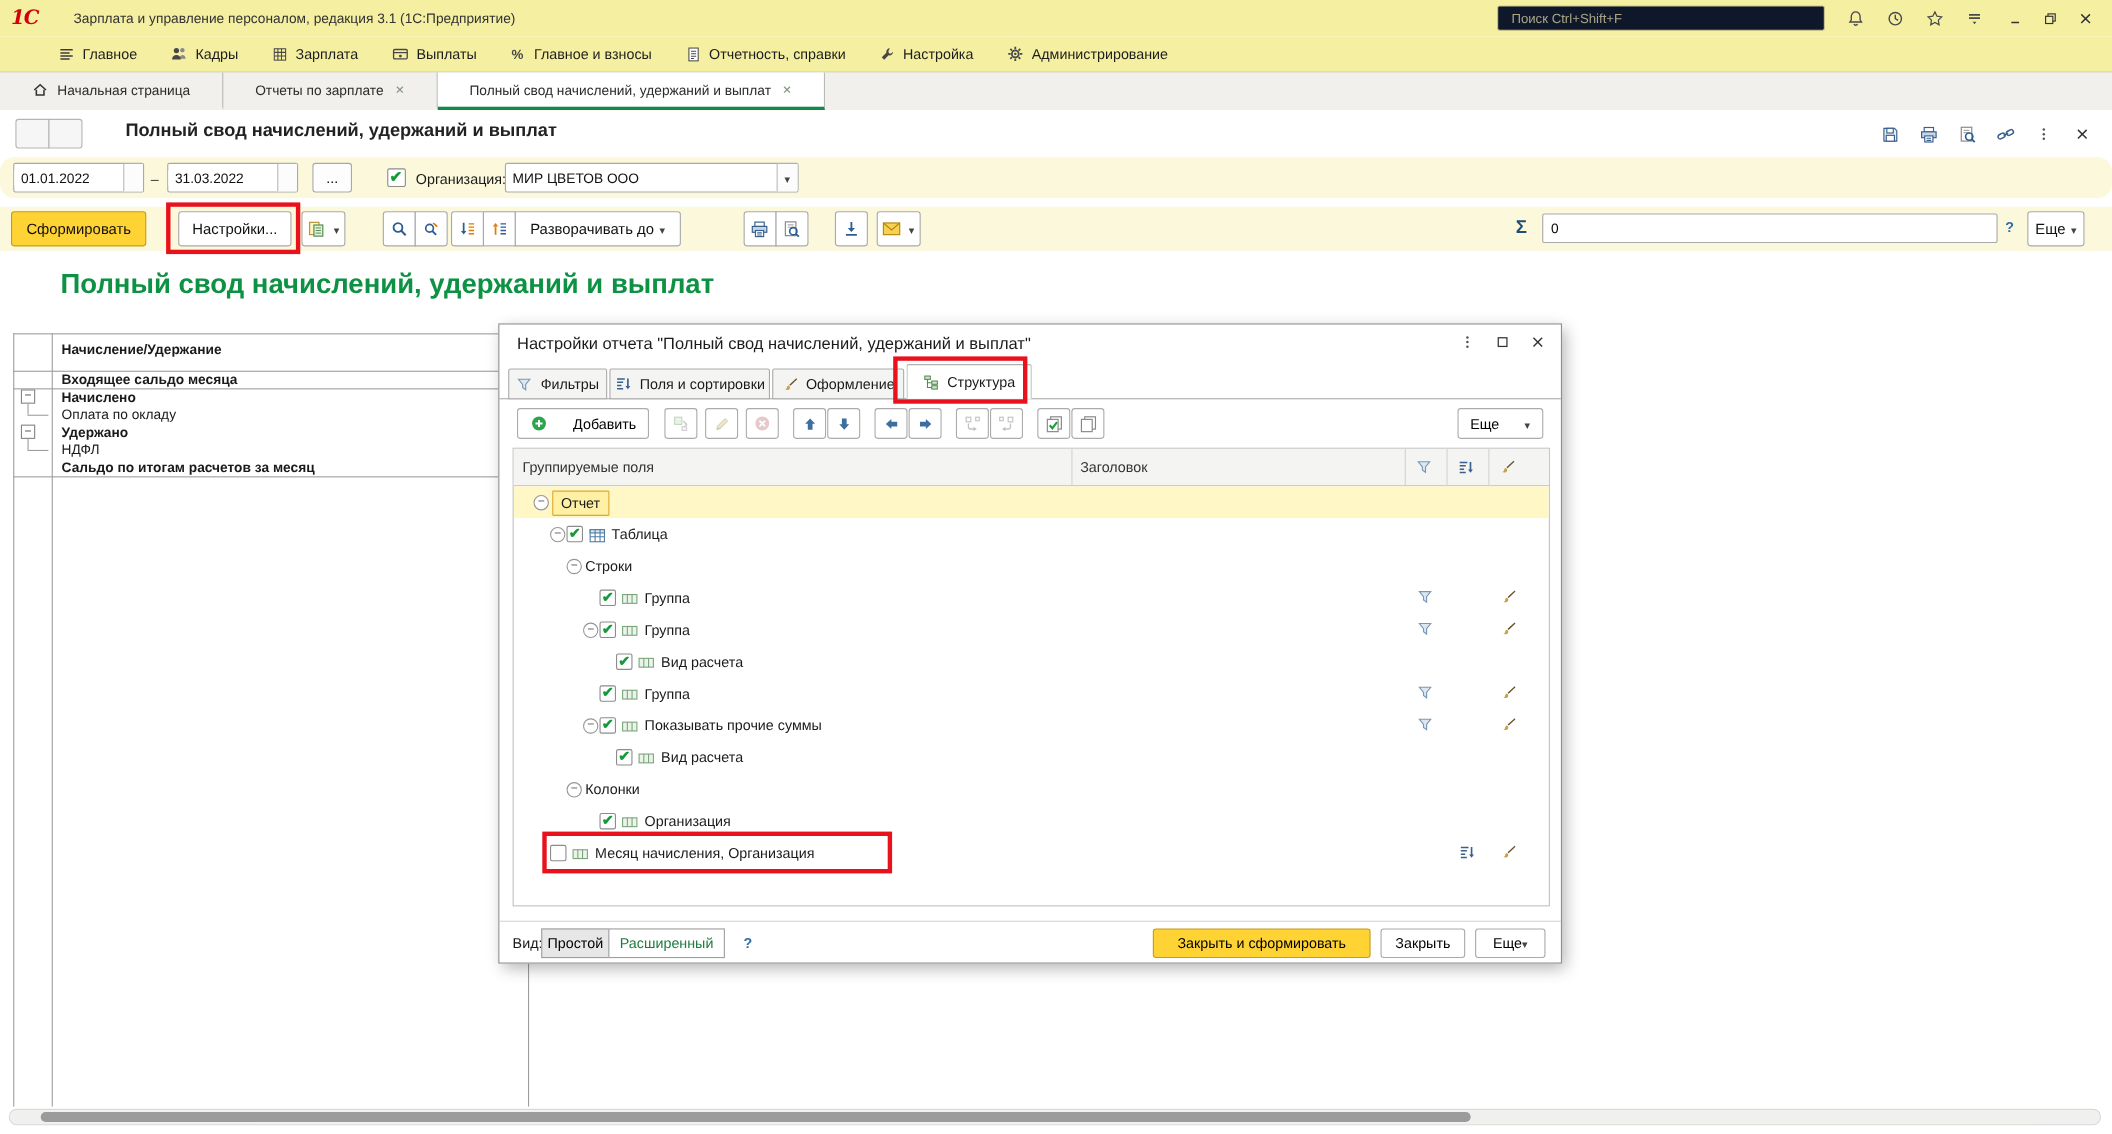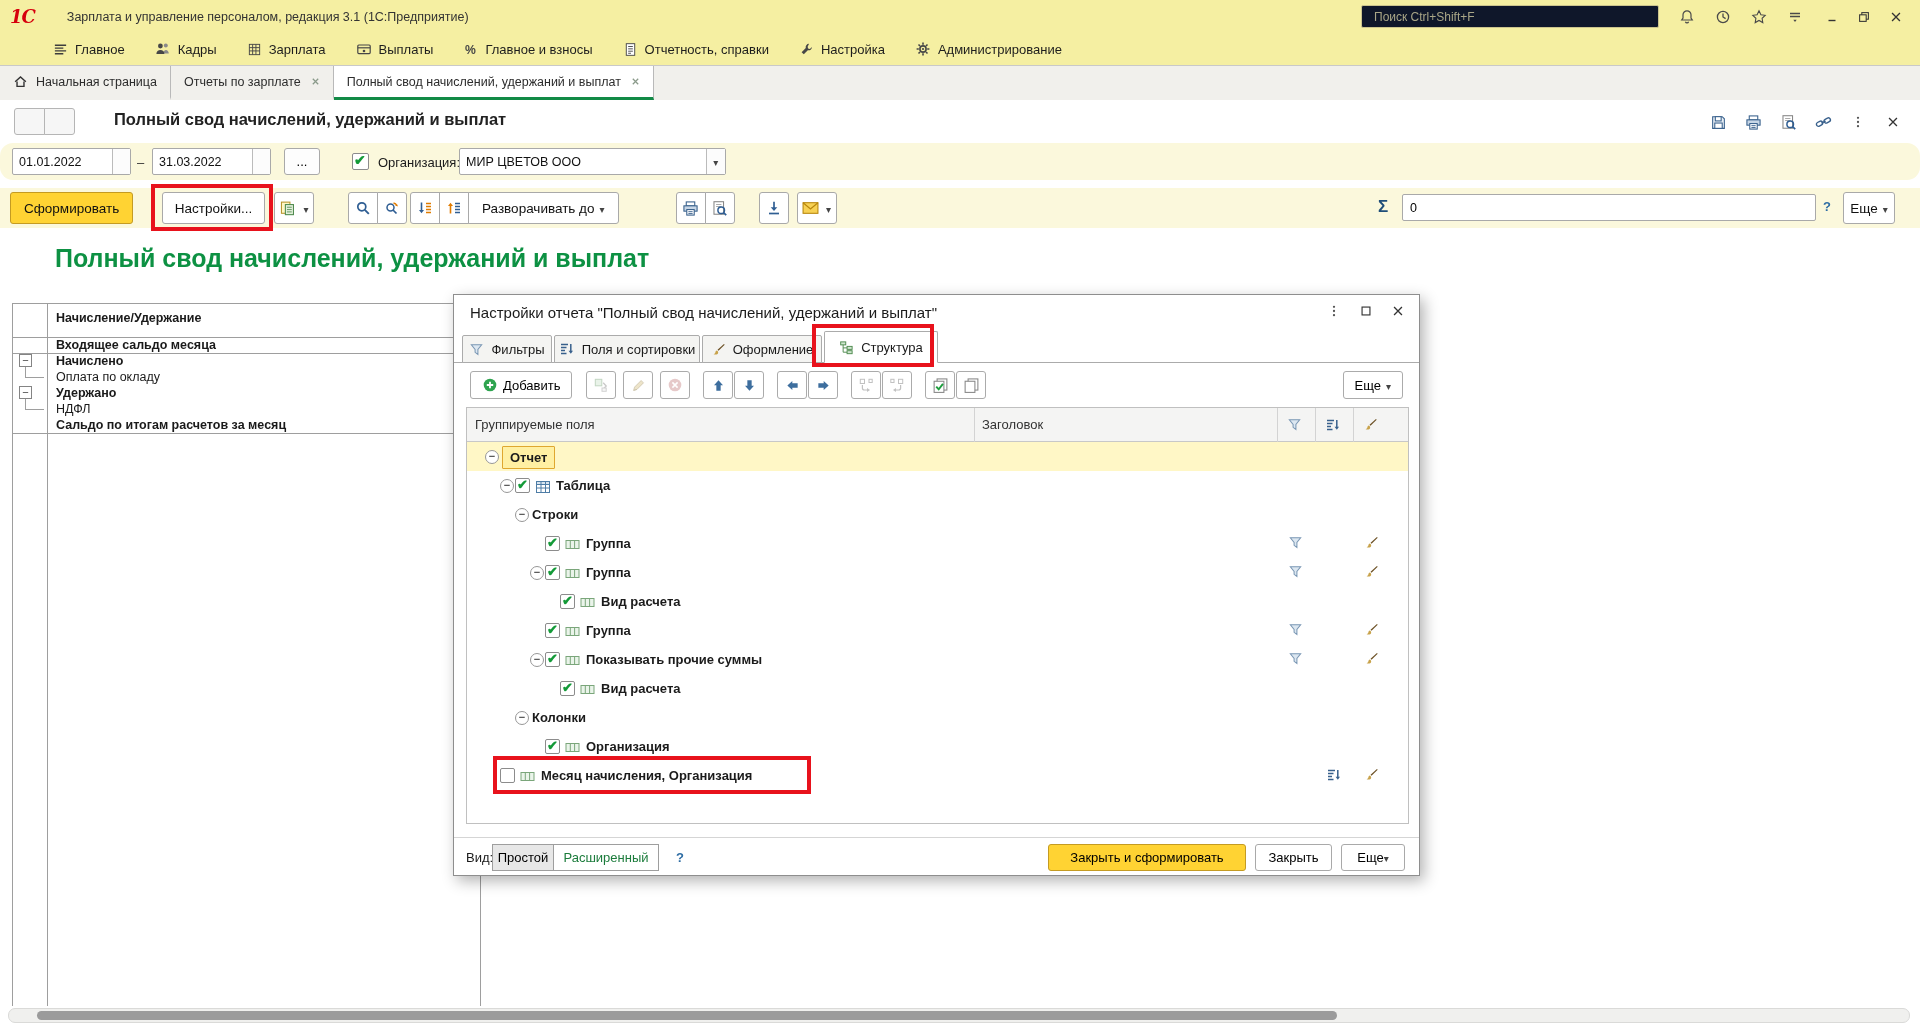--- a/index.html
+++ b/index.html
@@ -18,21 +18,21 @@
 .tb-icons{display:flex;align-items:center;gap:9px;margin-left:14px;}
 .tb-iconbtn{width:27px;height:24px;display:flex;align-items:center;justify-content:center;cursor:pointer;}
 .win-btns{display:flex;align-items:center;gap:4px;margin-left:10px;}
 .win-btn{width:28px;height:24px;display:flex;align-items:center;justify-content:center;cursor:pointer;}
 
 .menubar{position:absolute;left:0;top:33px;width:1920px;height:33px;background:#F5EFA2;display:flex;align-items:center;padding:0 8px;border-bottom:1px solid #C9C9C9;}
 .mb-burger{width:30px;display:flex;justify-content:center;cursor:pointer;}
 .menu-item{display:flex;align-items:center;gap:7px;padding:0 15px;height:100%;font-size:13px;color:#1d1d1d;cursor:pointer;}
 
 .tabbar{position:absolute;left:0;top:66px;width:1920px;height:34px;background:#F1F0EC;display:flex;}
-.tab{display:flex;align-items:center;gap:8px;padding:0 13px;border-right:1px solid #B9B9B9;font-size:12.5px;color:#2c2c2c;cursor:pointer;border-bottom:3px solid transparent;}
+.tab{display:flex;align-items:center;gap:8px;padding:0 29px;border-right:1px solid #B9B9B9;font-size:12.5px;color:#2c2c2c;cursor:pointer;border-bottom:3px solid transparent;}
 .tab.active{background:#fff;border-bottom:3px solid #128A46;}
 .tab-close{display:inline-flex;margin-left:2px;cursor:pointer;}
 
 .form-header{position:absolute;left:0;top:100px;width:1920px;height:43px;background:#fff;}
 .nav-group{position:absolute;left:14px;top:8px;display:flex;}
 .nav-btn{width:31px;height:27px;border:1px solid #B5B5B5;background:#F6F6F6;display:flex;align-items:center;justify-content:center;cursor:pointer;}
 .nav-btn:first-child{border-radius:3px 0 0 3px;}
 .nav-btn:last-child{border-radius:0 3px 3px 0;margin-left:-1px;}
 .bigstar{position:absolute;left:88px;top:9px;cursor:pointer;}
 .form-title{position:absolute;left:114px;top:10px;font-size:16.5px;font-weight:bold;color:#222;}
@@ -85,32 +85,32 @@
 .dlg-controls .win-btn{width:26px;height:22px;}
 .tabs-line{position:absolute;left:0;top:67px;width:100%;height:1px;background:#ABABAB;}
 .dlg-tabs{position:absolute;left:8px;top:36px;height:32px;display:flex;align-items:flex-end;gap:2px;z-index:2;}
 .dlg-tab{height:28px;display:flex;align-items:center;justify-content:center;gap:7px;border:1px solid #ABABAB;background:#F4F4F2;font-size:13px;border-radius:2px 2px 0 0;cursor:pointer;}
 .dlg-tab:nth-child(1){width:90px;}
 .dlg-tab:nth-child(2){width:146px;}
 .dlg-tab:nth-child(3){width:120px;}
 .dlg-tab:nth-child(4){width:114px;}
 .dlg-tab.active{height:32px;background:#fff;border-bottom:1px solid #fff;}
 .dlg-toolbar{position:absolute;left:16px;top:76px;height:28px;display:flex;align-items:center;}
-.dlg-btn{height:28px;border:1px solid #ABABAB;border-radius:3px;background:#fff;font-size:13px;font-family:inherit;display:inline-flex;align-items:center;justify-content:center;padding:0 11px;cursor:pointer;gap:5px;}
+.dlg-btn{height:28px;border:1px solid #ABABAB;border-radius:3px;background:#fff;font-size:13px;font-family:inherit;display:inline-flex;align-items:center;justify-content:center;padding:0 11px;cursor:pointer;gap:23px;}
 .dlg-btn.ico{width:30px;padding:0;}
 .dlg-btn.dis{color:#999;}
 .dlg-btn.dis .icon{opacity:.45;}
 .dlg-more{position:absolute;right:16px;top:76px;}
 .tree-box{position:absolute;left:12px;top:112px;width:943px;height:417px;border:1px solid #C0C0C0;}
 .tree-header{position:absolute;left:0;top:0;width:100%;height:34px;background:#F4F4F3;border-bottom:1px solid #C8C8C8;}
 .th-label{position:absolute;top:9px;font-size:13px;color:#333;}
 .th-div{position:absolute;top:0;width:1px;height:34px;background:#D3D3D3;}
 .th-ico{position:absolute;top:9px;cursor:pointer;}
 .tree-rows{position:absolute;left:0;top:34px;right:0;bottom:0;overflow:hidden;}
-.tree-row{position:absolute;left:0;width:100%;height:29px;cursor:pointer;font-weight:bold;}
+.tree-row{position:absolute;left:0;width:100%;height:29px;cursor:pointer;}
 .tree-row.selected{background:#FFF7C6;}
 .expander{position:absolute;top:8px;width:14px;height:14px;border:1px solid #979797;border-radius:50%;background:#fff;text-align:center;color:#555;}
 .expander::before{content:"\2212";font-size:11px;line-height:11px;display:block;}
 .cb{position:absolute;top:7px;width:15px;height:15px;border:1px solid #8C8C8C;border-radius:2px;background:#fff;}
 .cb.checked::after{content:"\2714";position:absolute;left:1px;top:-2px;font-size:13px;font-weight:bold;color:#149A38;}
 .row-ico{position:absolute;top:9px;}
 .right-ico{position:absolute;top:6px;cursor:pointer;}
 .tree-label{position:absolute;top:0;line-height:29px;font-size:13px;white-space:nowrap;color:#1b1b1b;}
 .tree-label.root-box{top:4px;line-height:15px;padding:3px 7px;border:1px solid #DFA72F;background:#FFF0A3;border-radius:1px;}
 .dlg-bottom{position:absolute;left:0;top:542px;width:100%;height:40px;border-top:1px solid #D5D5D5;}

